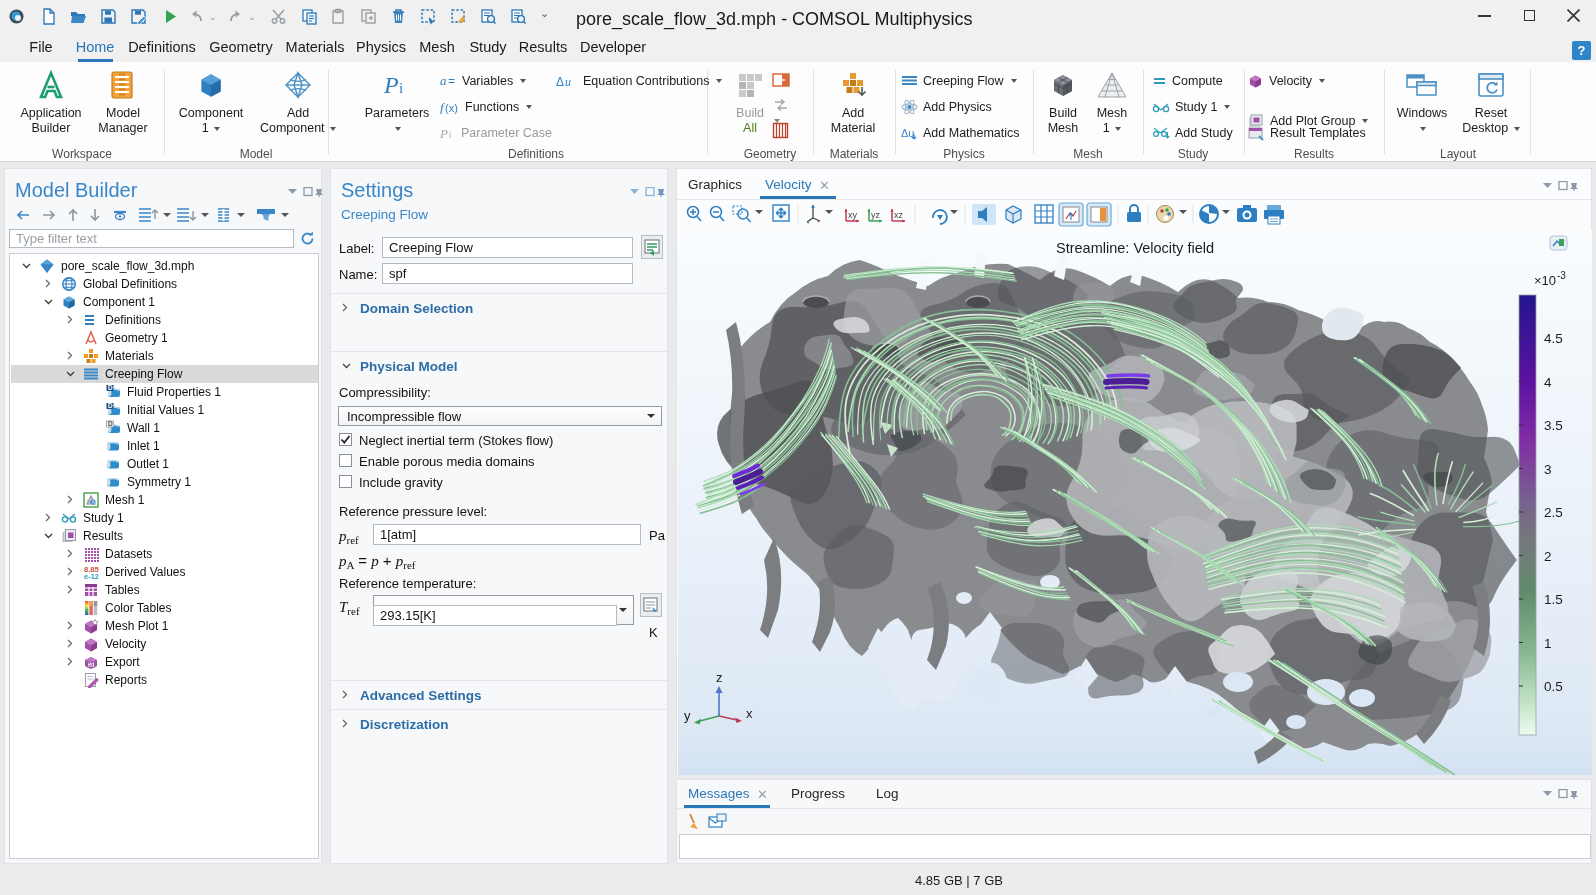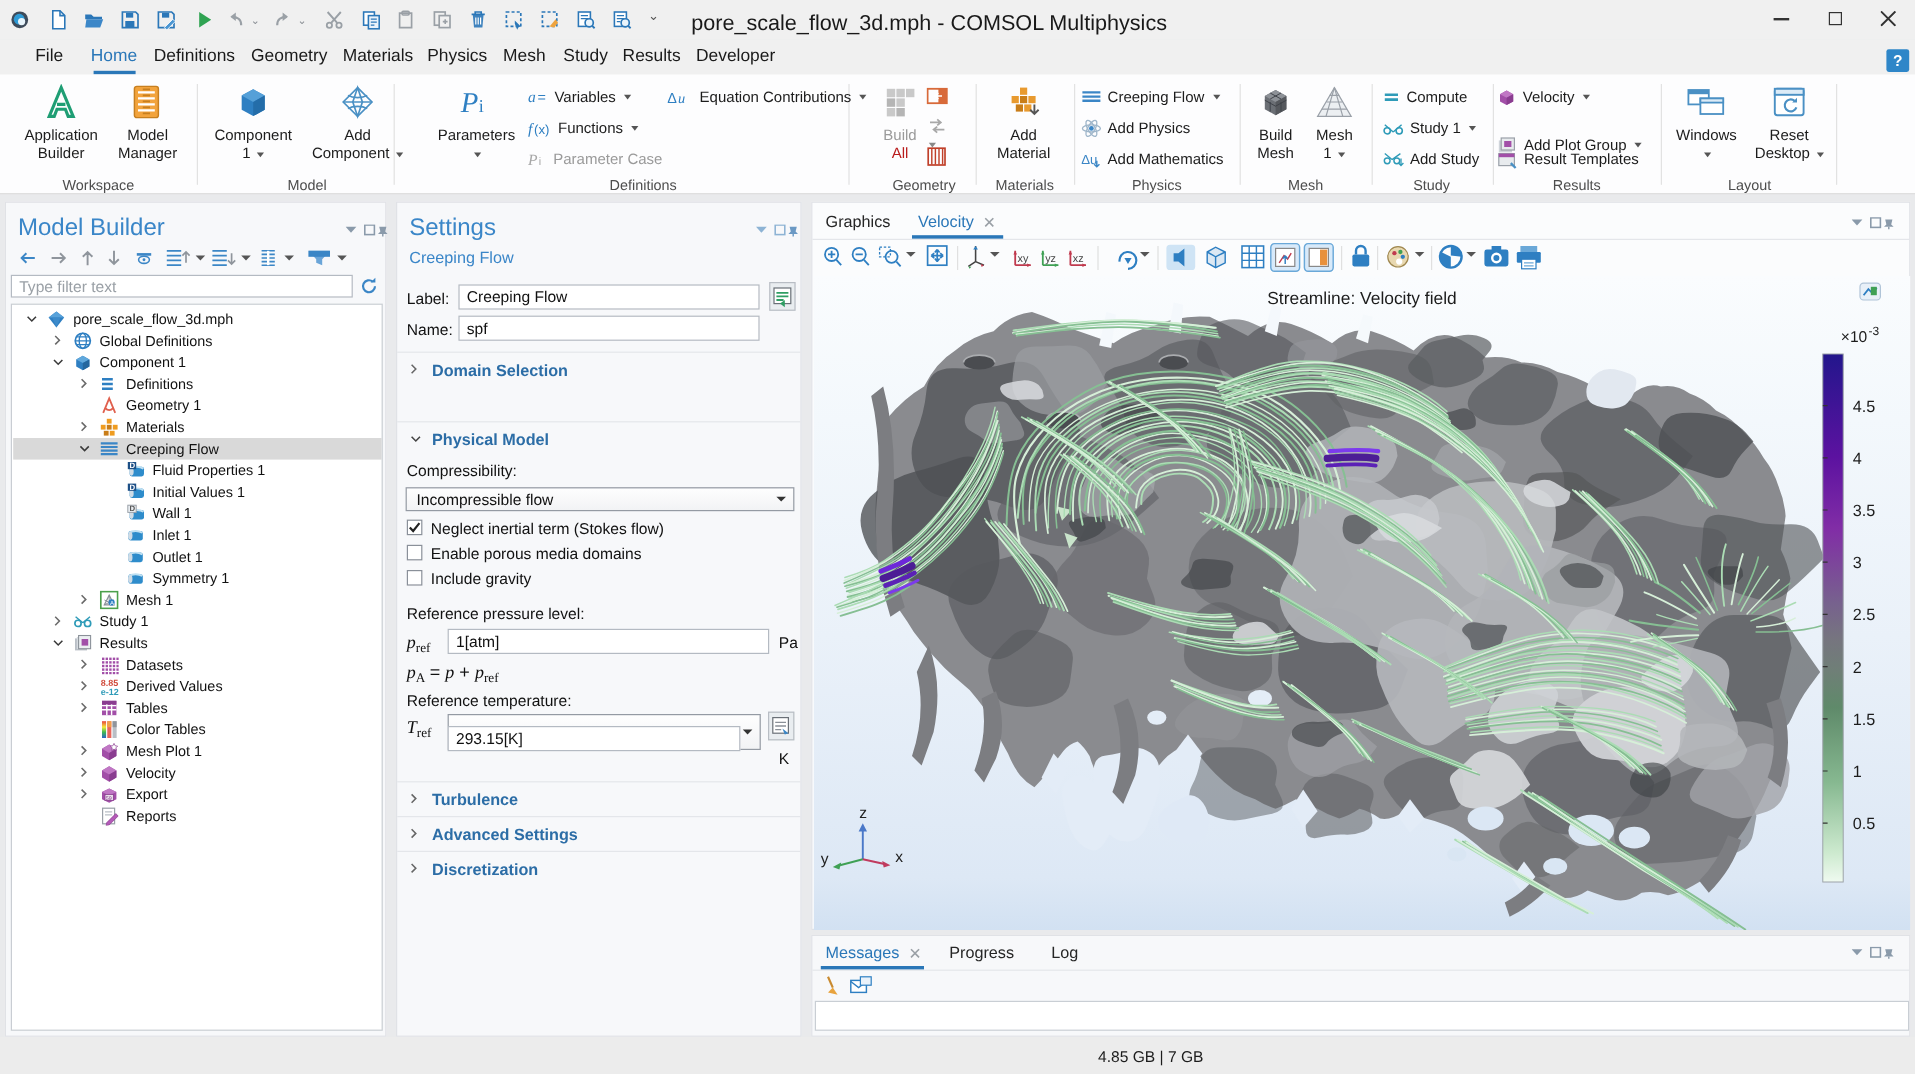--- a/index.html
+++ b/index.html
@@ -216,21 +216,21 @@
             <rect x="4" y="4" width="7" height="7"></rect>
             <rect x="12" y="4" width="7" height="7"></rect>
             <rect x="20" y="4" width="7" height="7"></rect>
             <rect x="4" y="12" width="7" height="7" fill="#b5b5b5"></rect>
             <rect x="12" y="12" width="7" height="7"></rect>
             <rect x="4" y="20" width="7" height="7"></rect>
             <rect x="12" y="20" width="7" height="7" fill="#b5b5b5"></rect>
           </g>
         </svg>
       </div>
-      <div><span style="color:#9a9a9a">Build</span><br><span style="color:#b91c1c">All</span></div>
+      <div><span style="color:#9a9a9a">Build</span><br><span style="color:#4d7c0f">All</span></div>
     </div>
 <div class="bigbtn" style="left:853px;width:70px">
       <div class="ic">
         <svg width="30" height="30" viewBox="0 0 30 30">
           <g fill="#e89a2f">
             <rect x="12" y="3" width="6" height="6"></rect>
             <rect x="5" y="10" width="6" height="6"></rect>
             <rect x="12" y="10" width="6" height="6" fill="#c97d18"></rect>
             <rect x="19" y="10" width="6" height="6"></rect>
             <rect x="8.5" y="17" width="6" height="6" fill="#c97d18"></rect>
@@ -789,28 +789,20 @@
 <div class="drop" style="left:42px;top:426px;width:261px;height:30px">User defined<span class="dcaret"></span></div>
 <div class="abs" style="left:309px;top:424px;width:22px;height:24px;background:#e9edf0;border:1px solid #b8bdc4">
       <svg width="20" height="22" viewBox="0 0 20 22">
         <rect x="3" y="4" width="13" height="13" fill="#fff" stroke="#6a7077"></rect>
         <path d="M5 8h9M5 11h9M5 14h5" stroke="#8a9098" stroke-width="1.2"></path>
         <path d="M11 13l5 4-3 1z" fill="#3b86c6"></path>
       </svg>
     </div>
 <div class="field" style="left:42px;top:436px;width:244px;height:21px">293.15[K]</div>
 <div class="lbl" style="left:318px;top:456px">K</div>
-<div class="sect" style="top:482px;height:29px">
-      <div class="sc">
-        <svg width="6" height="9" style="margin-top:1px">
-          <path d="M1 1l3.5 3.5L1 8" stroke="#666" fill="none" stroke-width="1.3"></path>
-        </svg>
-      </div>
-      <div class="sh">Turbulence</div>
-    </div>
 <div class="sect" style="top:540px;height:29px">
       <div class="sc">
         <svg width="6" height="9" style="margin-top:1px">
           <path d="M1 1l3.5 3.5L1 8" stroke="#666" fill="none" stroke-width="1.3"></path>
         </svg>
       </div>
       <div class="sh">Discretization</div>
     </div>
 <div class="sect" style="top:511px;height:29px">
       <div class="sc">

